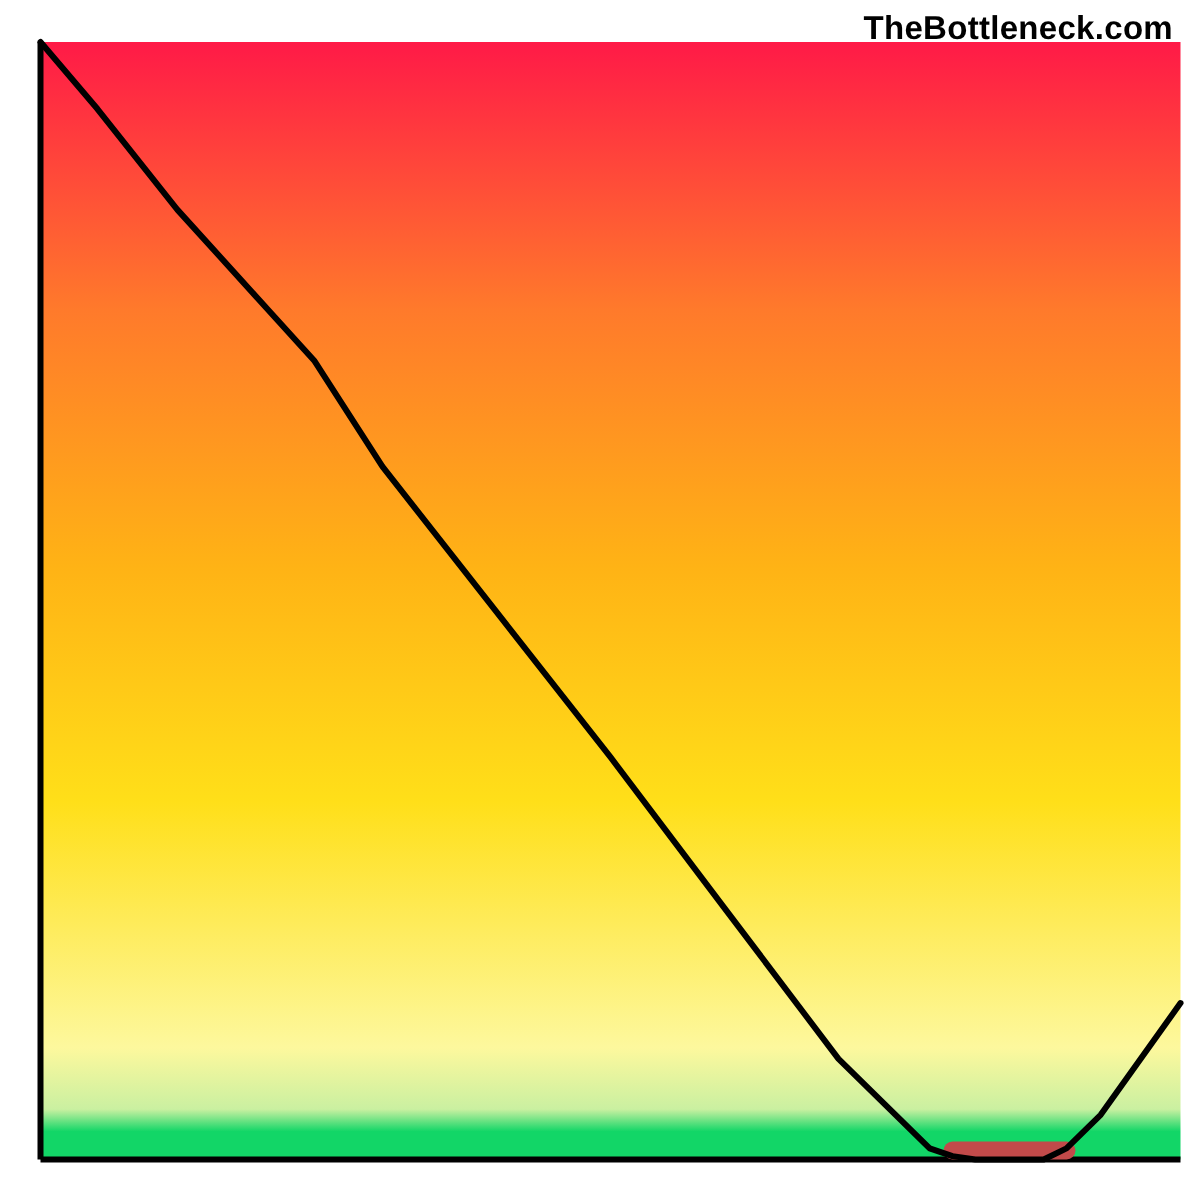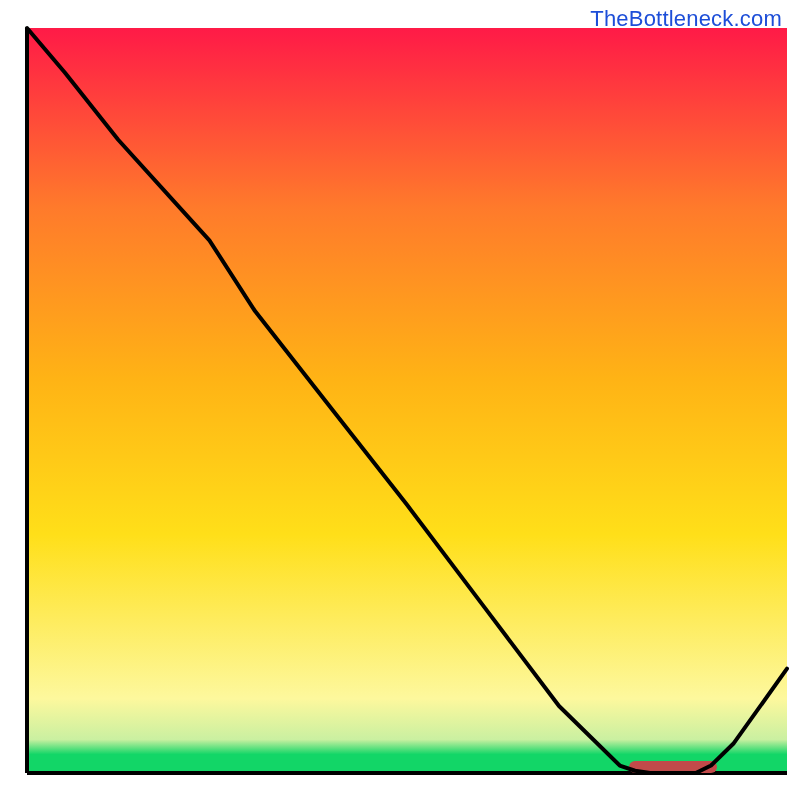--- a/index.html
+++ b/index.html
@@ -13,24 +13,24 @@
   }
   .stage {
     position: relative;
     width: 800px;
     height: 800px;
   }
   .watermark {
     position: absolute;
     top: 6px;
     right: 18px;
-    color: #1d4ed8;
+    color: #000000;
     font-size: 22px;
     letter-spacing: 0.2px;
-    font-weight: 400;
+    font-weight: 700;
     pointer-events: none;
     user-select: none;
   }
   svg {
     display: block;
   }
 </style>
 </head>
 <body>
 

